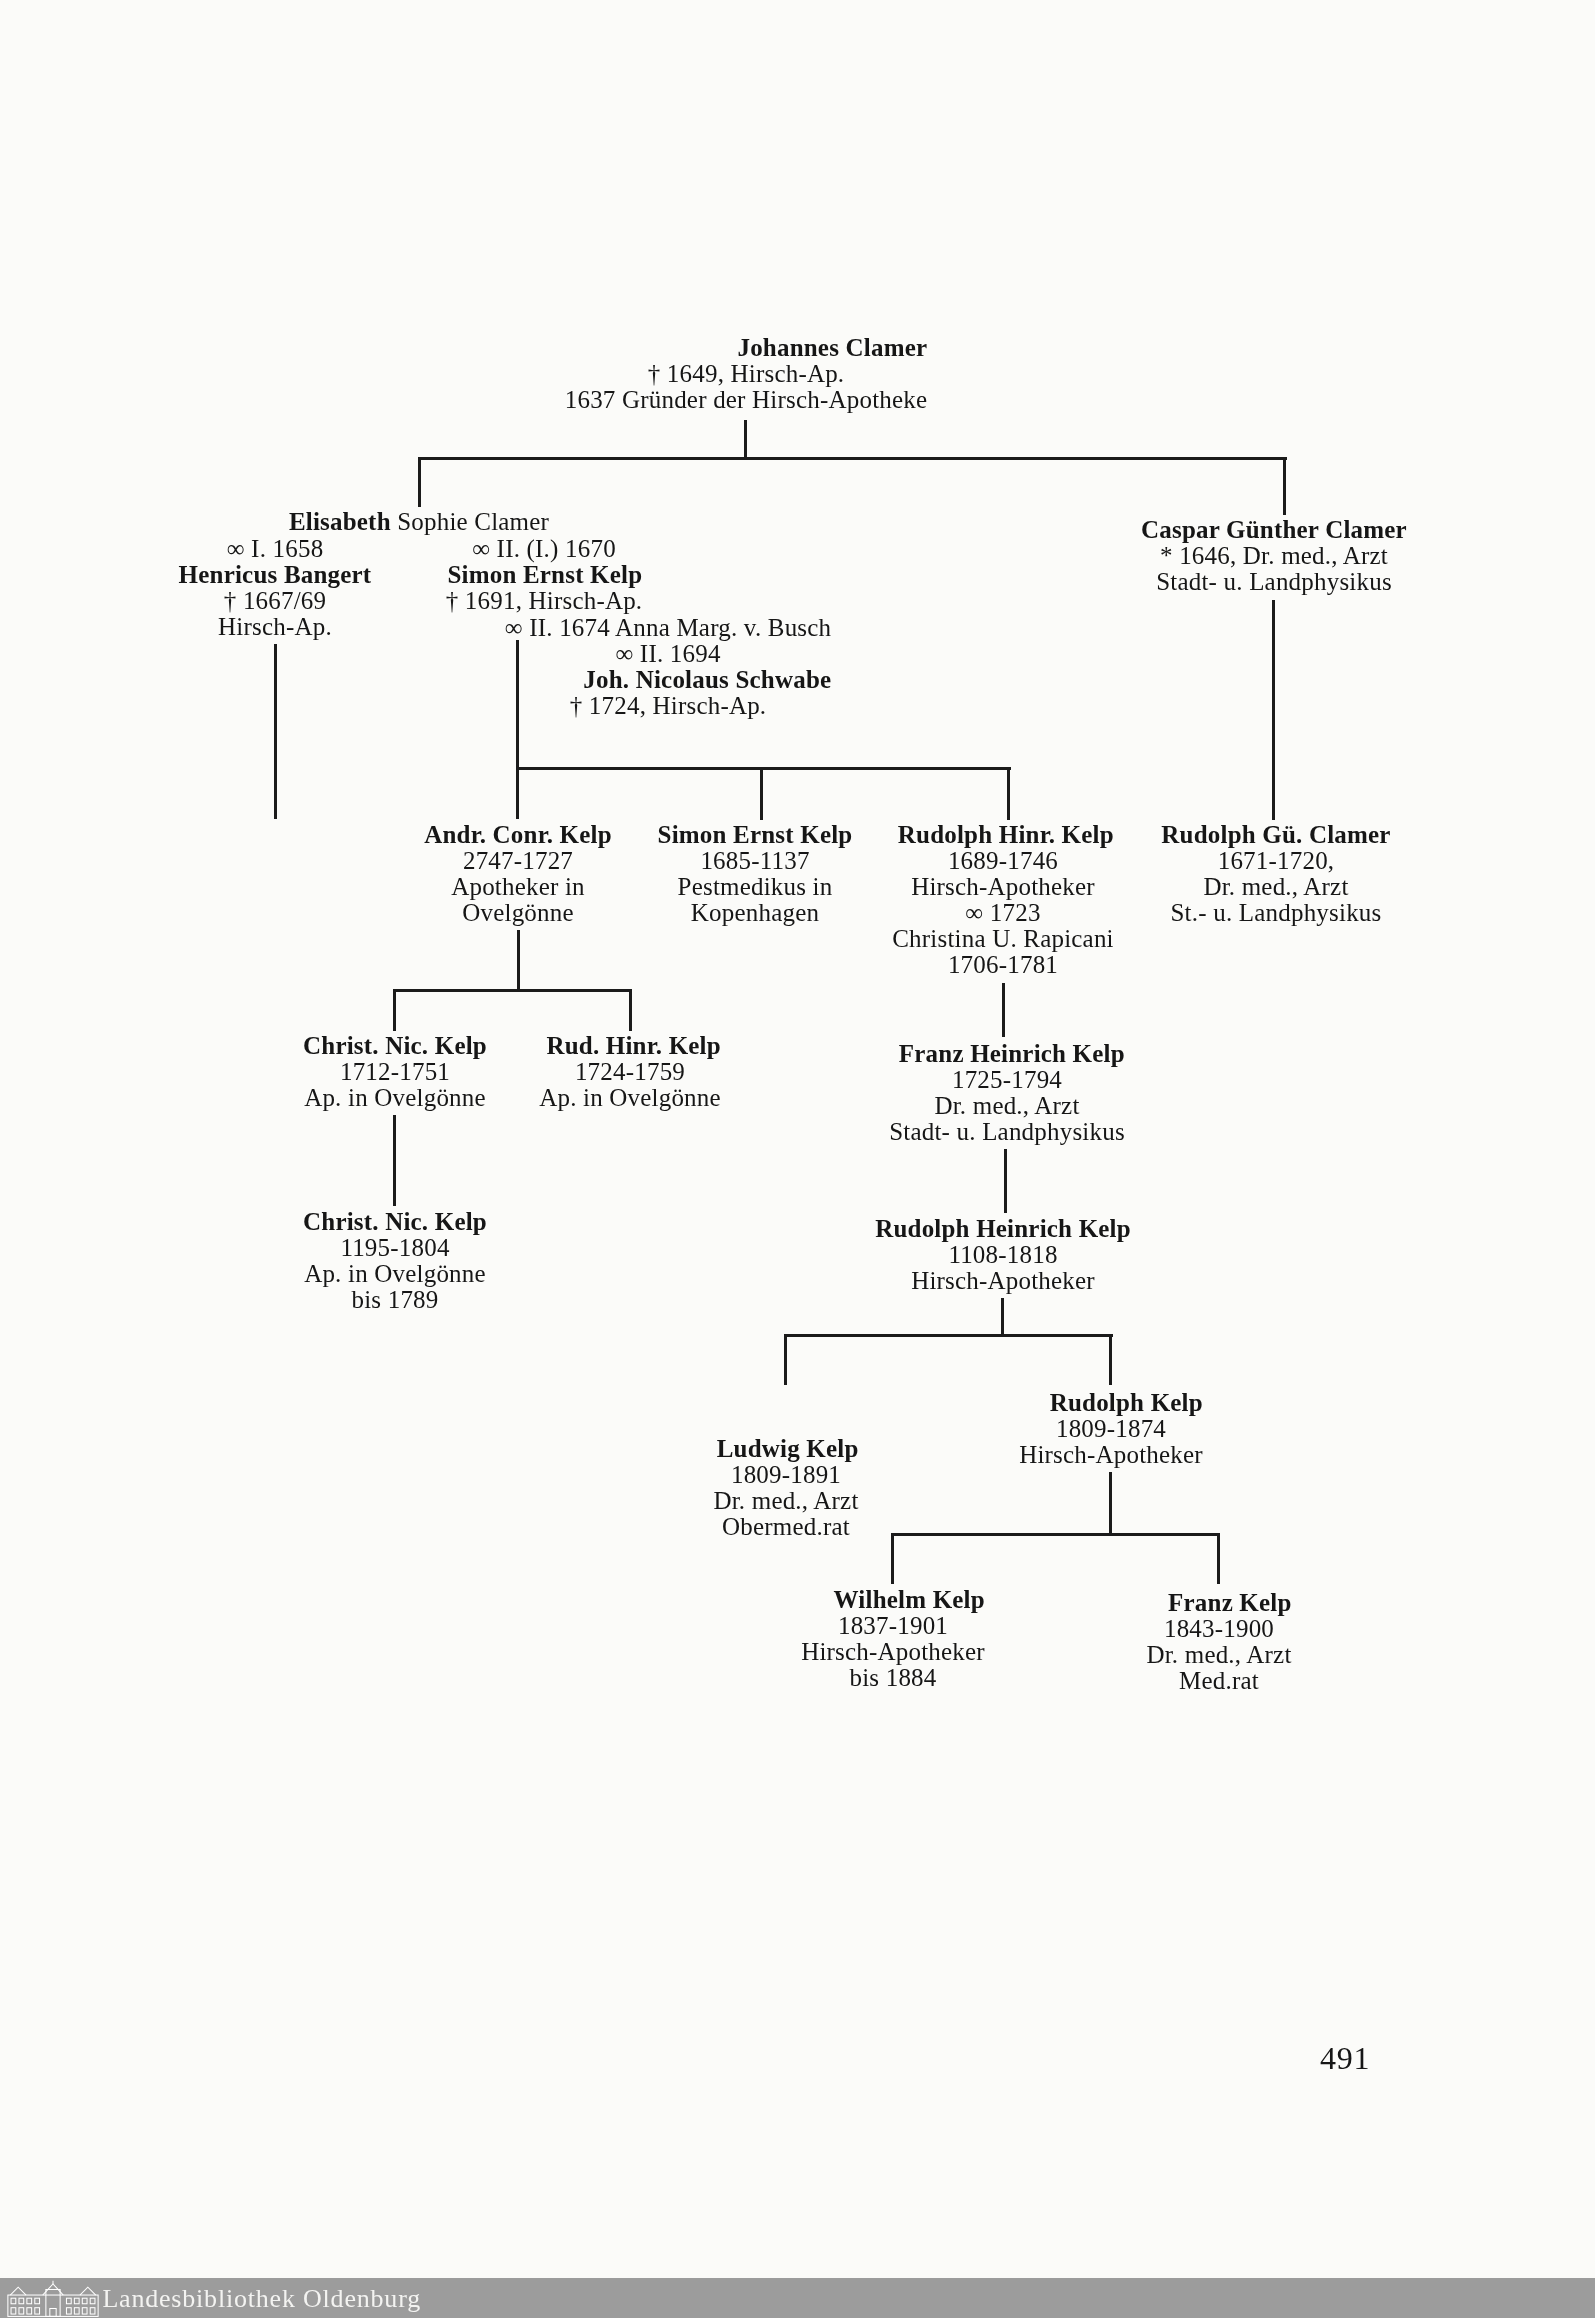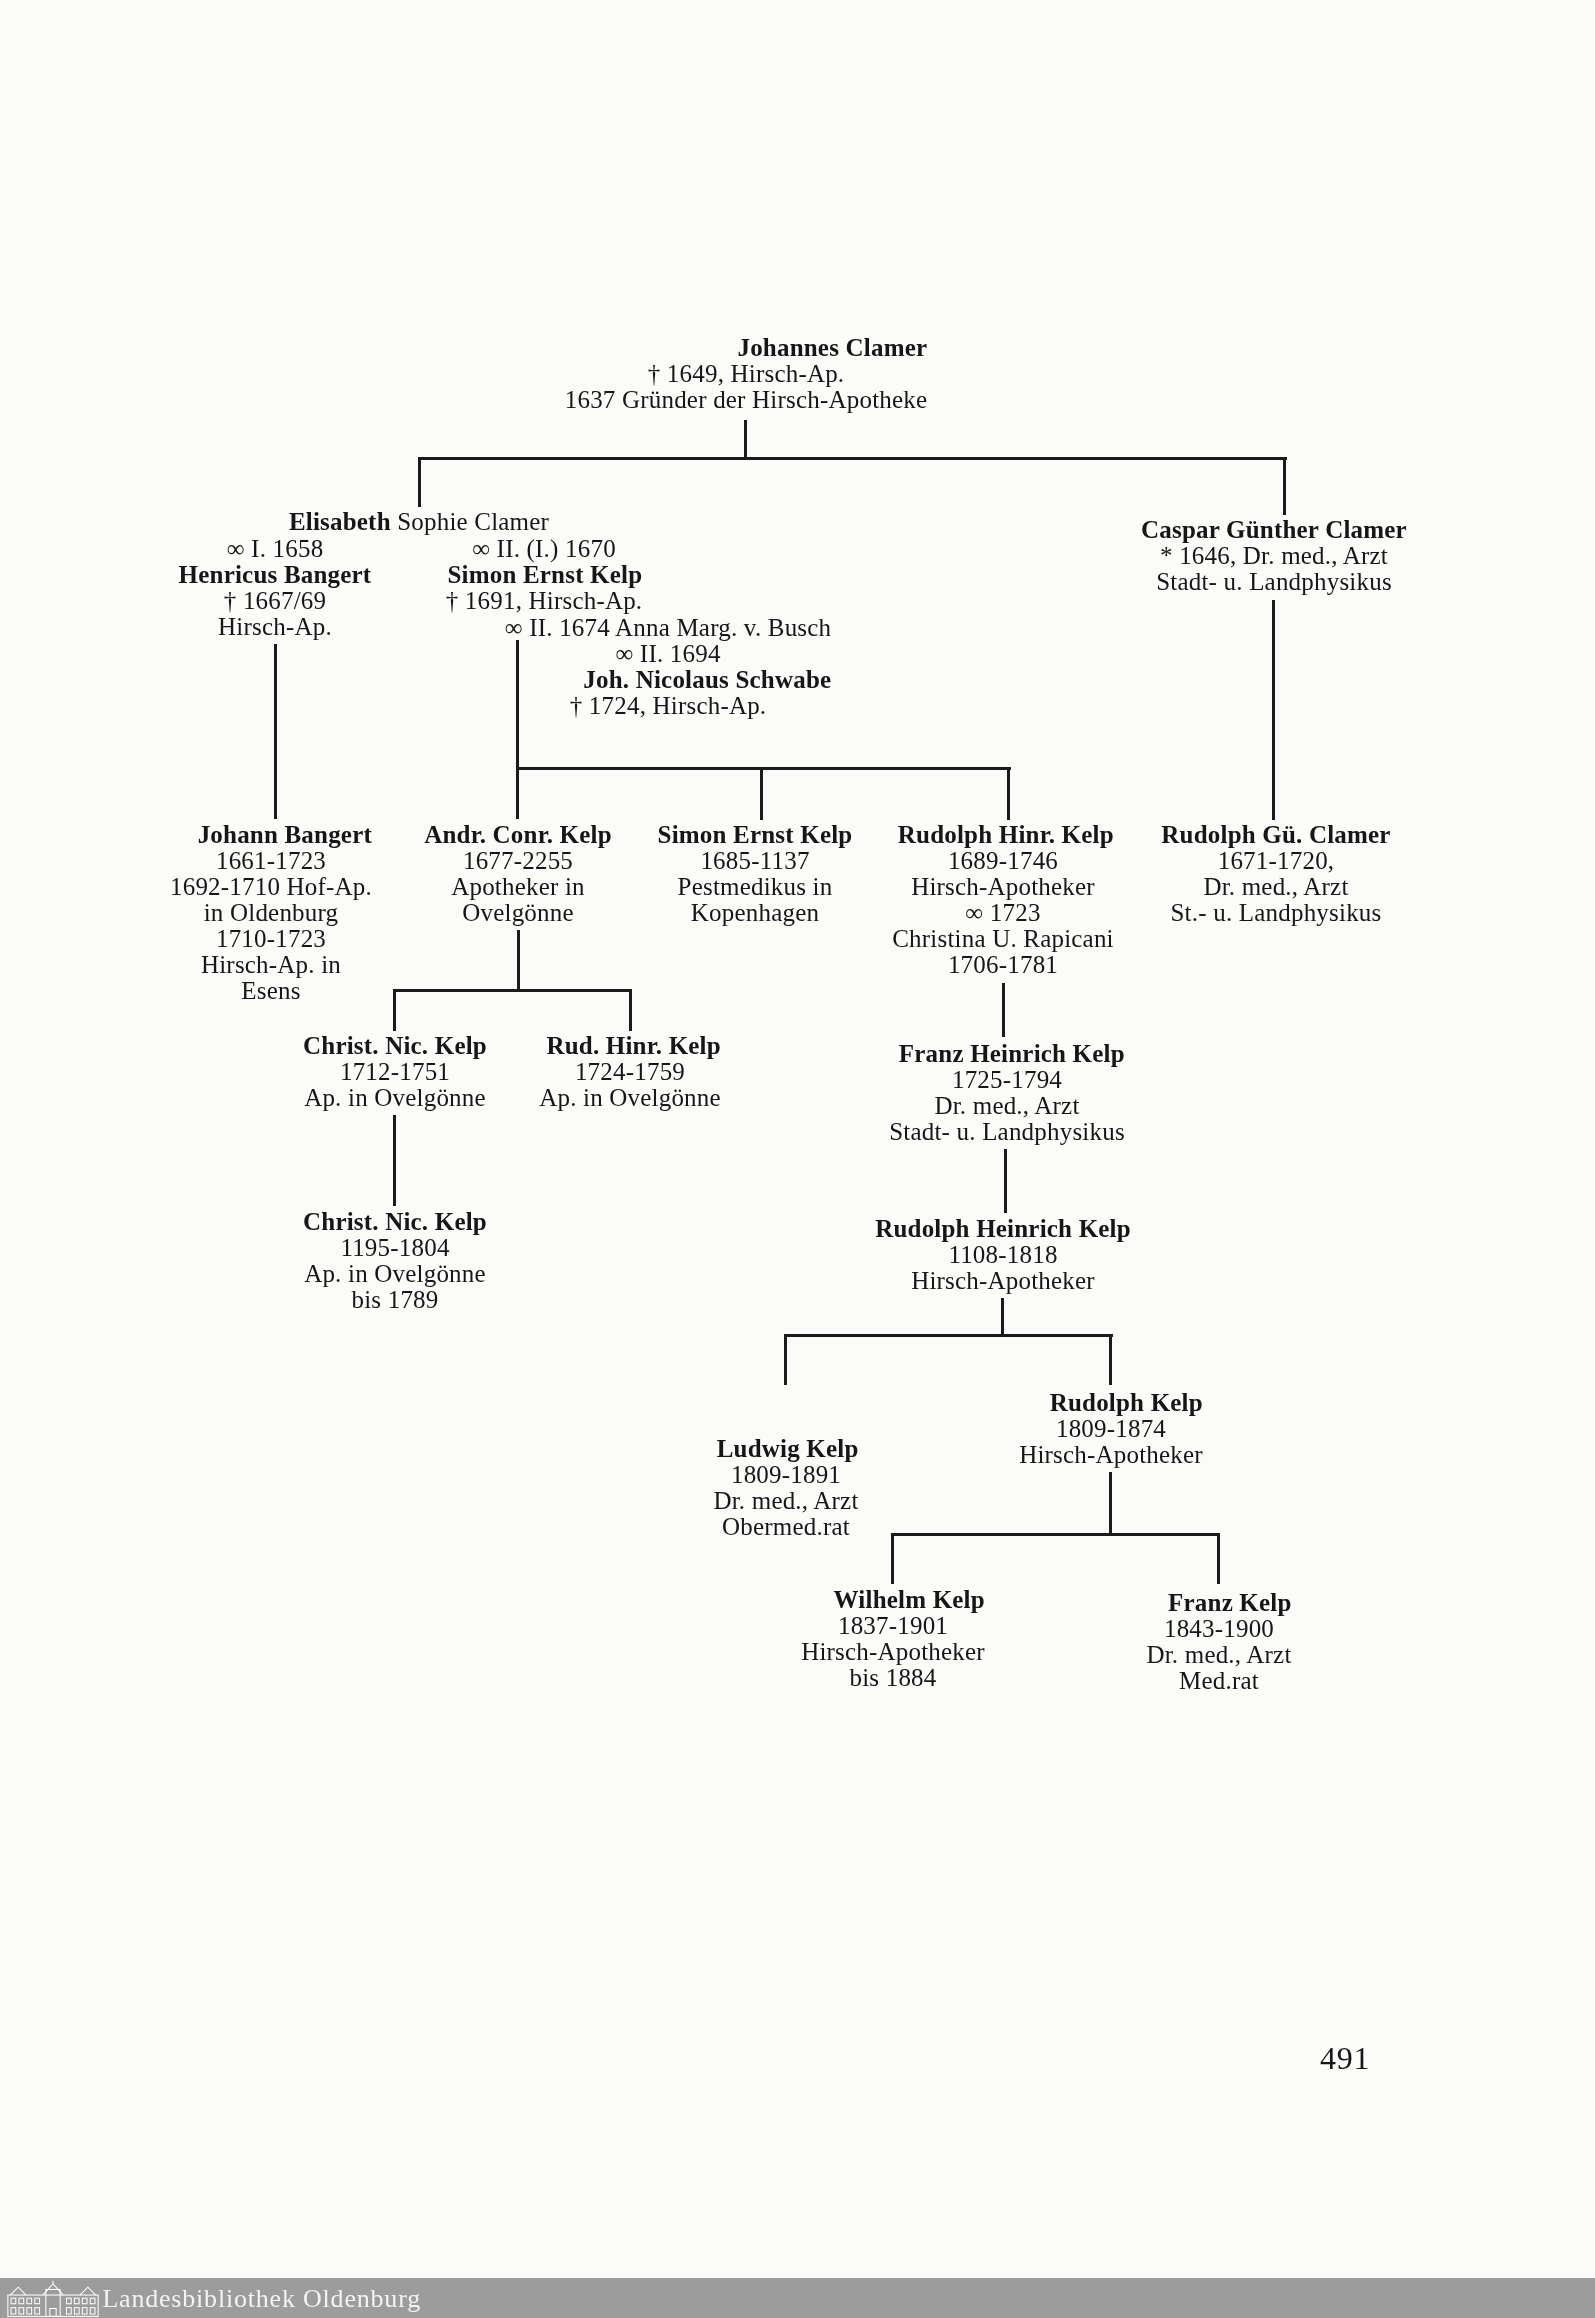--- a/index.html
+++ b/index.html
@@ -82,33 +82,24 @@
     <span class="ln">Stadt- u. Landphysikus</span>
   </div>
 
   <div class="conn v" style="left:274px;top:644px;height:175px;"></div>
   <div class="conn v" style="left:516px;top:640px;height:179px;"></div>
   <div class="conn h" style="left:516px;top:767px;width:495px;"></div>
   <div class="conn v" style="left:760px;top:767px;height:53px;"></div>
   <div class="conn v" style="left:1007px;top:767px;height:53px;"></div>
   <div class="conn v" style="left:1272px;top:600px;height:220px;"></div>
 
-  <div class="node" style="left:271px;top:822px;">
-    <span class="ln name">Johann Bangert</span>
-    <span class="ln">1661-1723</span>
-    <span class="ln">1692-1710 Hof-Ap.</span>
-    <span class="ln">in Oldenburg</span>
-    <span class="ln">1710-1723</span>
-    <span class="ln">Hirsch-Ap. in</span>
-    <span class="ln">Esens</span>
-  </div>
 
   <div class="node" style="left:518px;top:822px;">
     <span class="ln name">Andr. Conr. Kelp</span>
-    <span class="ln">1677-2255</span>
+    <span class="ln">2747-1727</span>
     <span class="ln">Apotheker in</span>
     <span class="ln">Ovelgönne</span>
   </div>
 
   <div class="node" style="left:755px;top:822px;">
     <span class="ln name">Simon Ernst Kelp</span>
     <span class="ln">1685-1137</span>
     <span class="ln">Pestmedikus in</span>
     <span class="ln">Kopenhagen</span>
   </div>

